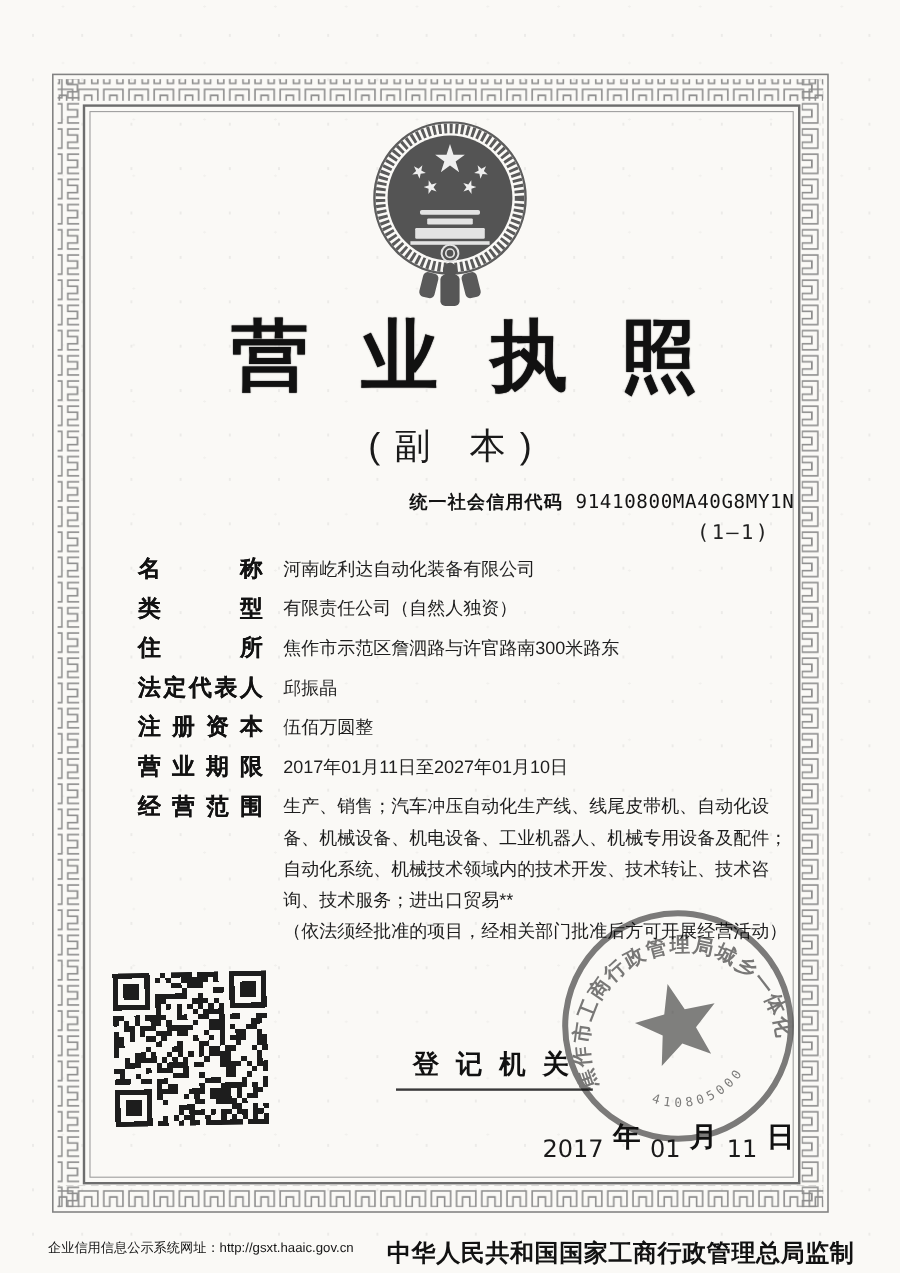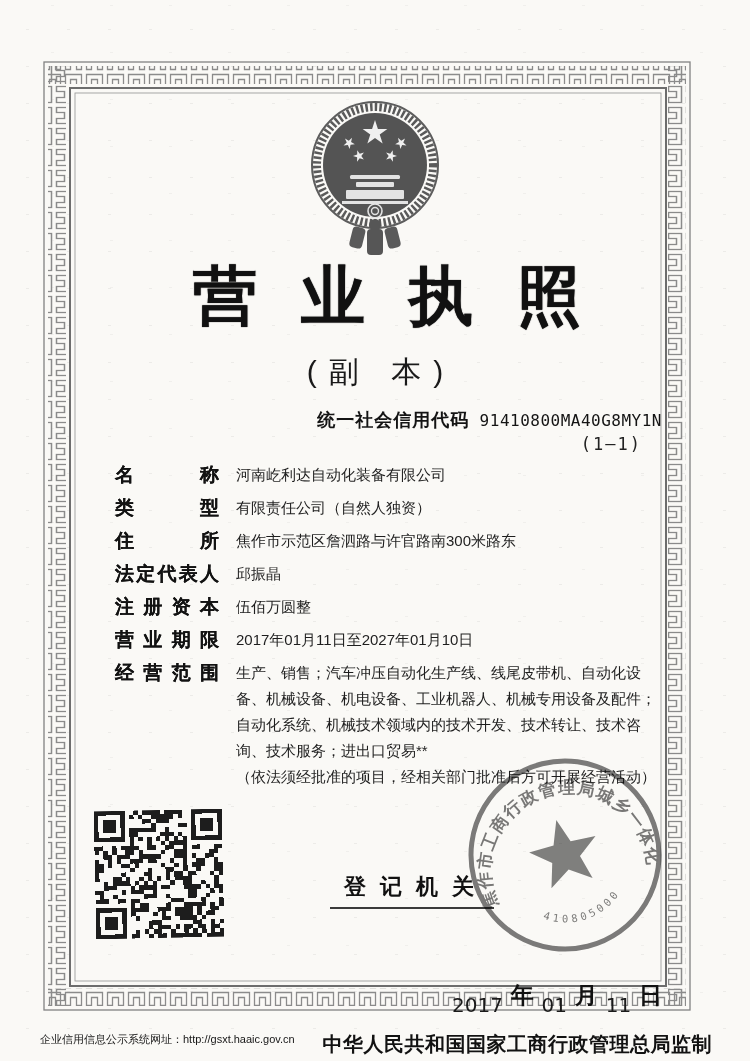--- a/index.html
+++ b/index.html
@@ -31,21 +31,21 @@
     text-shadow:0 0 1px #111;
     margin-left:12px;
   }
   .subtitle{
     left:0; top:352px; width:100%; text-align:center;
     font-size:30px; color:#1a1a1a; letter-spacing:12px; padding-left:12px;
   }
   .codeline{
     right:88px; top:408px; text-align:right; color:#141414; white-space:nowrap;
   }
-  .codeline .lbl{ font-size:18px; font-weight:bold; letter-spacing:1px; }
+  .codeline .lbl{ font-size:15px; font-weight:bold; letter-spacing:1px; }
   .codeline .code{ font-size:16px; font-family:"DejaVu Sans Mono", monospace; letter-spacing:0.5px; margin-left:6px; }
   .pageind{
     right:108px; top:434px; font-size:17px; color:#222;
     font-family:"DejaVu Sans Mono", monospace; letter-spacing:2px;
   }
 
   
   .fields{ left:115px; top:462px; width:545px; }
   .frow{ display:flex; align-items:flex-start; margin-bottom:7px; }
   .flabel{
@@ -82,21 +82,21 @@
     font-size:9px; line-height:13px; color:#2e2e2e; text-align:justify;
     word-break:break-all;
   }
 
   
   #seal{ left:458px; top:748px; opacity:0.82; mix-blend-mode:multiply; transform:rotate(-14deg); }
 
   
   .dateline{
     left:452px; top:932px; width:210px; display:flex; align-items:flex-start;
-    justify-content:space-between; color:#111;margin-top:48px;
+    justify-content:space-between; color:#111;
   }
   .dateline .dlabel{ font-size:23px; font-weight:bold; }
   .dateline .dnum{ font-size:20px; font-family:"DejaVu Sans", sans-serif; transform:translateY(13px); color:#1a1a1a; }
 
   
   .footer-left{ left:40px; top:1032px; font-size:11px; color:#161616; }
   .footer-right{ right:38px; top:1031px; font-size:20px; font-weight:bold; color:#121212; letter-spacing:0.5px; }
 </style>
 </head>
 <body>

